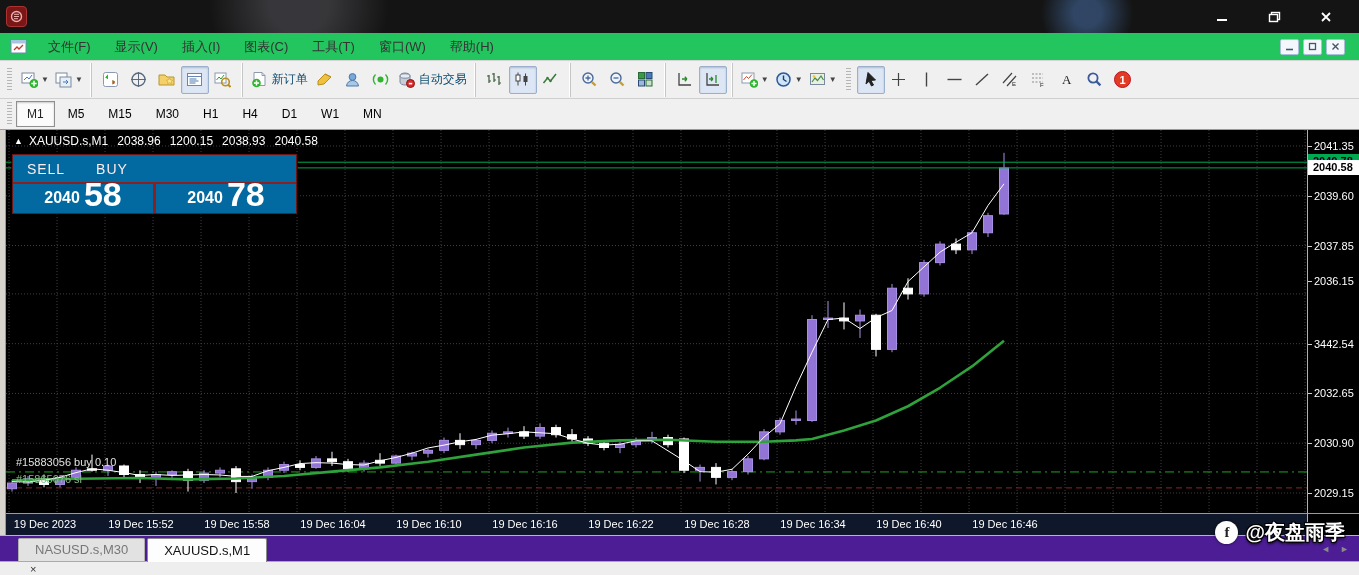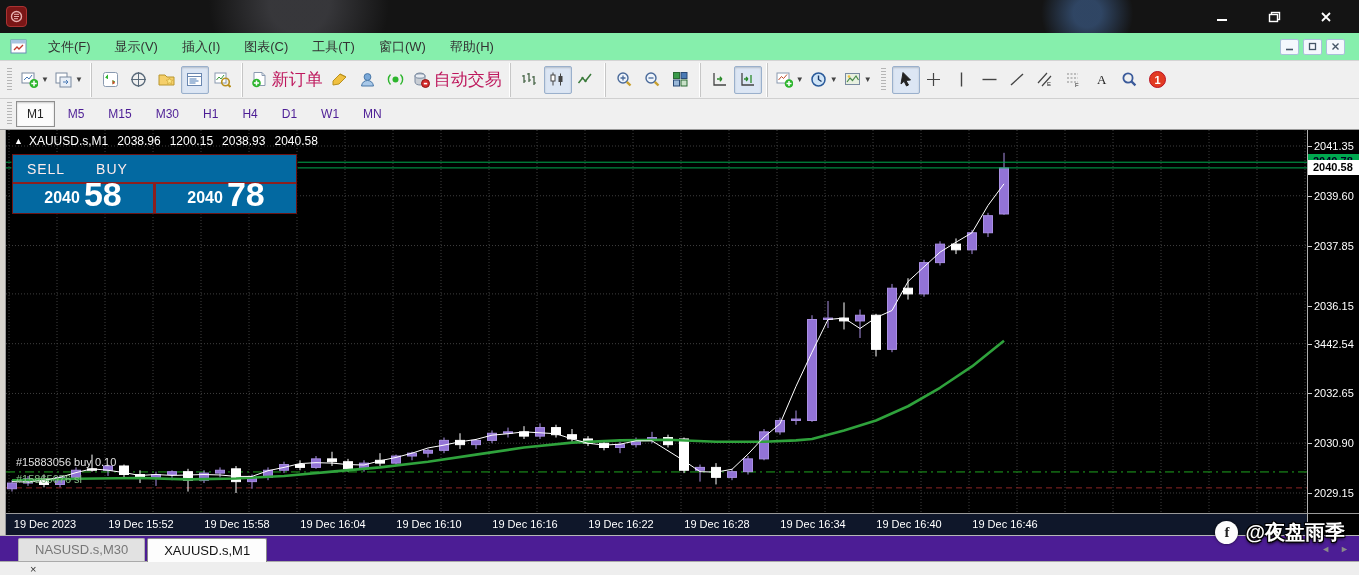--- a/index.html
+++ b/index.html
@@ -12,47 +12,47 @@
                       radial-gradient(circle at 22% 10%, rgba(120,120,130,.35) 0 30px, transparent 90px);
     display:flex; align-items:center; padding:0 6px; color:#f0f0f0; }
   .app-logo { width:21px; height:21px; border-radius:4px; background:#7a1616; border:1px solid #a33;
     display:flex; align-items:center; justify-content:center; margin-right:7px; }
   .app-logo svg { display:block; }
   .title-text { font-size:13px; letter-spacing:.2px; }
   .win-controls { margin-left:auto; display:flex; gap:26px; padding-right:14px; }
   .win-btn { width:26px; height:20px; display:flex; align-items:center; justify-content:center; cursor:pointer; }
 
   
-  .menubar { height:28px; background:#86efac; border-bottom:1px solid #d4d4d4;
+  .menubar { height:28px; background:#22c55e; border-bottom:1px solid #d4d4d4;
     display:flex; align-items:center; padding:0 6px; }
   .child-icon { width:18px; height:16px; margin:0 8px 0 4px; }
   .menu-item { font-size:13px; color:#333; padding:4px 12px; cursor:default; }
   .menu-controls { margin-left:auto; display:flex; gap:4px; padding-right:8px; }
   .mini-btn { width:19px; height:16px; background:#f4f8fd; border:1px solid #aac0da; border-radius:2px;
     display:flex; align-items:center; justify-content:center; }
 
   
   .toolbar { height:38px; background:#f0f0f0; border-bottom:1px solid #d0d0d0;
     display:flex; align-items:center; padding:0 4px; }
   .grip { width:5px; height:24px; margin:0 3px;
     background:repeating-linear-gradient(180deg,#b5b5b5 0 1px, transparent 1px 3px); }
   .tgroup { display:flex; align-items:center; height:34px; padding:0 3px; }
   .tgroup + .tgroup { border-left:1px solid #c6c6c6; box-shadow:-1px 0 0 #fff; margin-left:2px; padding-left:5px; }
   .tbtn { height:28px; min-width:28px; display:flex; align-items:center; justify-content:center;
     border:1px solid transparent; border-radius:2px; padding:0 2px; cursor:pointer; position:relative; }
   .tbtn.pressed { background:#dce6f4; border-color:#9ab0cc; box-shadow:inset 0 1px 2px rgba(0,0,0,.18); }
-  .tbtn .tlabel { font-size:17px; color:#be185d; margin-left:4px; white-space:nowrap; }
+  .tbtn .tlabel { font-size:12px; color:#0c4a6e; margin-left:4px; white-space:nowrap; }
   .tbtn .caret { font-size:8px; color:#444; margin-left:3px; }
   .badge { width:17px; height:17px; border-radius:50%; background:#e23b23; color:#fff; font-size:11px; font-weight:bold;
     display:flex; align-items:center; justify-content:center; border:1px solid #b12; }
 
   
   .tfbar { height:31px; background:#f0f0f0; border-bottom:1px solid #9a9a9a;
     display:flex; align-items:center; padding:0 4px; }
-  .tf { font-size:12px; color:#4c1d95; padding:5px 10px; margin:0 1px; border:1px solid transparent; cursor:pointer; }
+  .tf { font-size:12px; color:#000000; padding:5px 10px; margin:0 1px; border:1px solid transparent; cursor:pointer; }
   .tf.active { background:#fbfbfb; border-color:#8f8f8f; box-shadow:inset 0 1px 2px rgba(0,0,0,.2); color:#222; }
 
   
   .chartrow { display:grid; grid-template-columns:6px 1301px 52px; grid-template-rows:383px 22px; }
   .leftrail { grid-row:1 / span 2; background:#d8d5cf; border-right:1px solid #9a9a9a; }
   .plot { position:relative; background:#000; }
   .plot svg { display:block; }
   .praxis { position:relative; background:#000; border-left:1px solid #b0b0b0; }
   .plabel { position:absolute; left:6px; color:#fff; font-size:11px; line-height:14px; white-space:nowrap; }
   .plabel::before { content:""; position:absolute; left:-6px; top:7px; width:4px; height:1px; background:#cfcfcf; }
@@ -637,21 +637,21 @@
       <div class="order-label" id="order-open-label" style="left: 10px; top: 325.952px;">#15883056 buy 0.10</div>
       <div class="order-label" id="order-sl-label" style="left: 10px; top: 342.88px;">#15865076 sl</div>
     </div>
 
     <div class="praxis" id="praxis">
       <div class="price-badge ask-badge" id="ask-badge" style="top: 24.2123px;">2040.78</div>
       <div class="price-badge bid-badge" id="bid-badge" style="top: 29.9008px;">2040.58</div>
     <div class="plabel" style="top: 9px;">2041.35</div>
         <div class="plabel" style="top: 58.7745px;">2039.60</div>
         <div class="plabel" style="top: 108.549px;">2037.85</div>
-        <div class="plabel" style="top: 169px; text-align: center;">2036.15</div>
+        <div class="plabel" style="top: 144px; text-align: center;">2036.15</div>
         <div class="plabel" style="top: 206.676px;">3442.54</div>
         <div class="plabel" style="top: 256.451px;">2032.65</div>
         <div class="plabel" style="top: 306.225px;">2030.90</div>
         <div class="plabel" style="top: 356px;">2029.15</div>
       </div>
 
     <div class="taxis" id="taxis">
         <div class="tlab" style="left: 39px;">19 Dec 2023</div>
         <div class="tlab" style="left: 135px;">19 Dec 15:52</div>
         <div class="tlab" style="left: 231px;">19 Dec 15:58</div>

